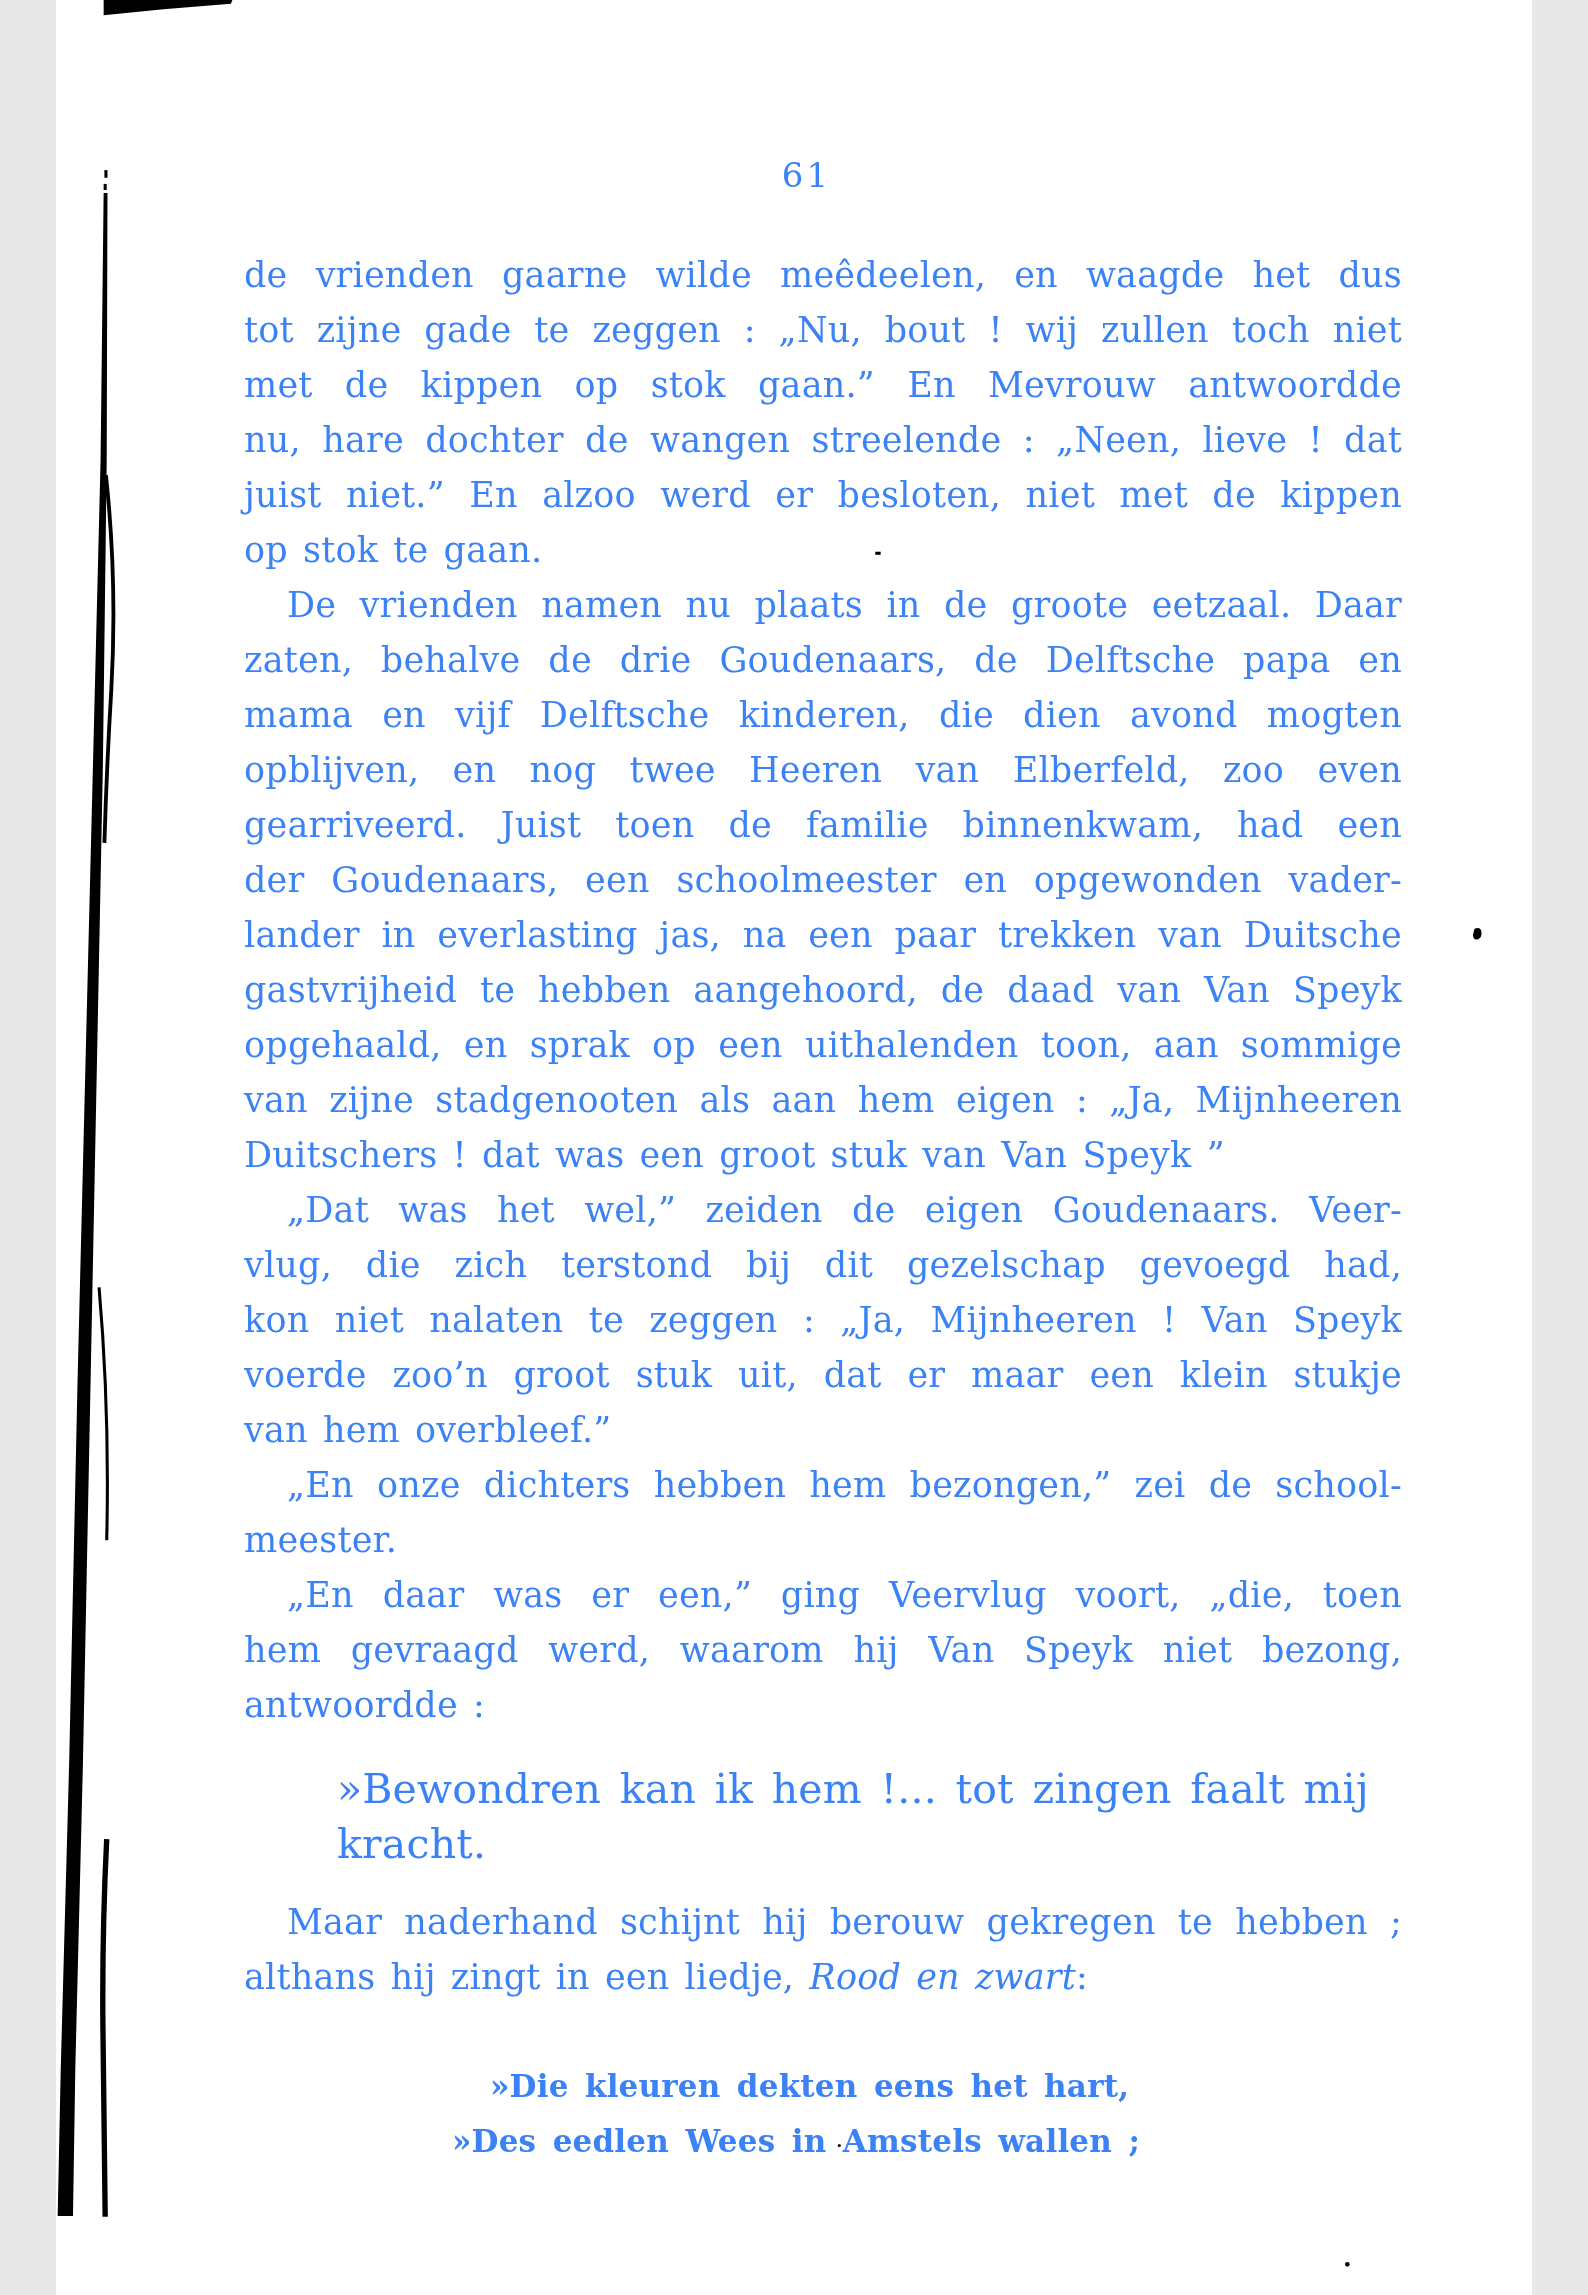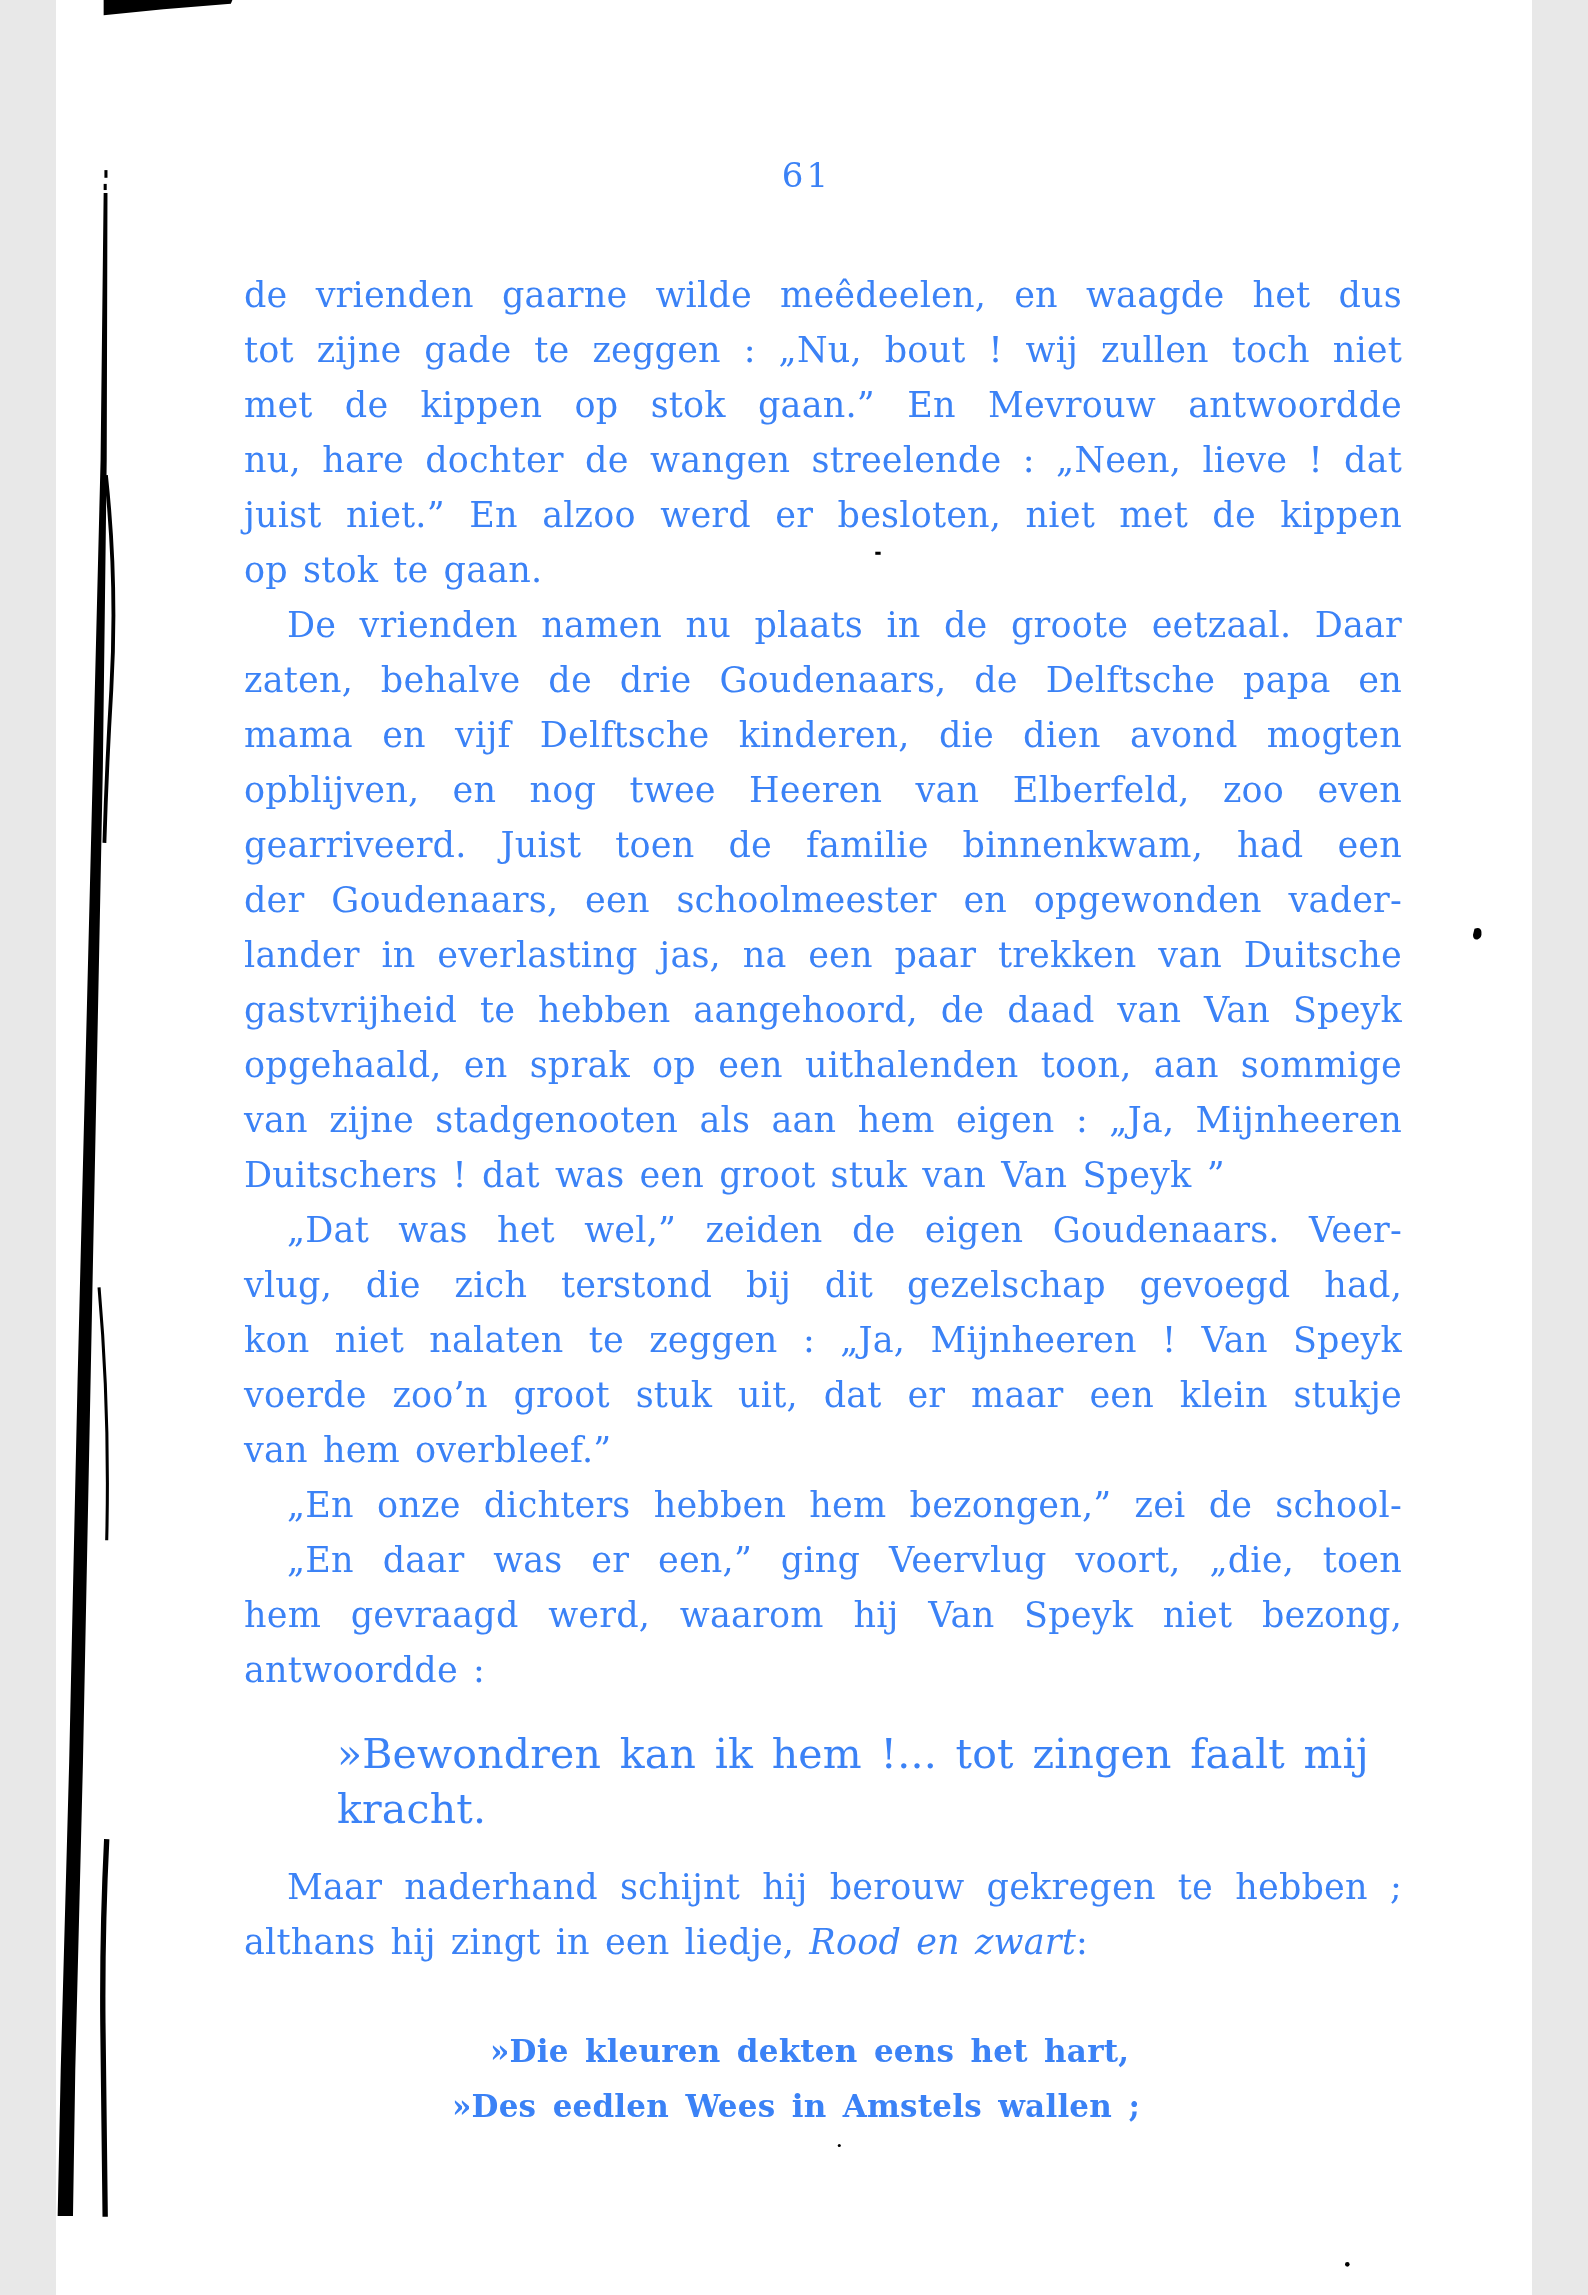--- a/index.html
+++ b/index.html
@@ -11,21 +11,21 @@
     font-family:"DejaVu Serif", serif;
     overflow:hidden;
     margin:0 auto;
   }
   .artifacts{position:absolute;top:0;left:0;width:1588px;height:2295px;pointer-events:none;}
   .page-number{
     position:absolute;top:155px;left:188px;width:1125px;
     text-align:center;font-size:34px;letter-spacing:3.1px;
   }
   .text-block{
-    position:absolute;top:268px;left:188px;width:1158px;
+    position:absolute;top:248px;left:188px;width:1158px;
     font-size:35px;line-height:55px;word-spacing:3.8px;letter-spacing:0.2px;
   }
   .line{min-height:55px;}
   .line.just{text-align:justify;text-align-last:justify;}
   .block-quote{margin-top:29px;margin-bottom:23px;font-size:41px;word-spacing:5.4px;}
   .block-verse{margin-top:54px;font-size:31px;word-spacing:5.4px;font-weight:bold;}
   .block-verse .line{min-height:55px;}
   i{}
 </style>
 </head>
@@ -90,20 +90,21 @@
       </div>
       <div class="block block-body">
         <div class="line just" style="padding-left: 43px;">„Dat was het wel,” zeiden de eigen Goudenaars. Veer-</div>
         <div class="line just">vlug, die zich terstond bij dit gezelschap gevoegd had,</div>
         <div class="line just">kon niet nalaten te zeggen :  „Ja, Mijnheeren ! Van Speyk</div>
         <div class="line just">voerde zoo’n groot stuk uit, dat er maar een klein stukje</div>
         <div class="line">van hem overbleef.”</div>
       </div>
       <div class="block block-body">
         <div class="line just" style="padding-left: 43px;">„En onze dichters hebben hem bezongen,” zei de school-</div>
+        <div class="line">meester.</div>
       </div>
       <div class="block block-body">
         <div class="line just" style="padding-left: 43px;">„En daar was er een,” ging Veervlug voort, „die, toen</div>
         <div class="line just">hem gevraagd werd, waarom hij Van Speyk niet bezong,</div>
         <div class="line">antwoordde :</div>
       </div>
       <div class="block block-quote">
         <div class="line" style="padding-left: 93px;">»Bewondren kan ik hem !... tot zingen faalt mij kracht.</div>
       </div>
       <div class="block block-body">

